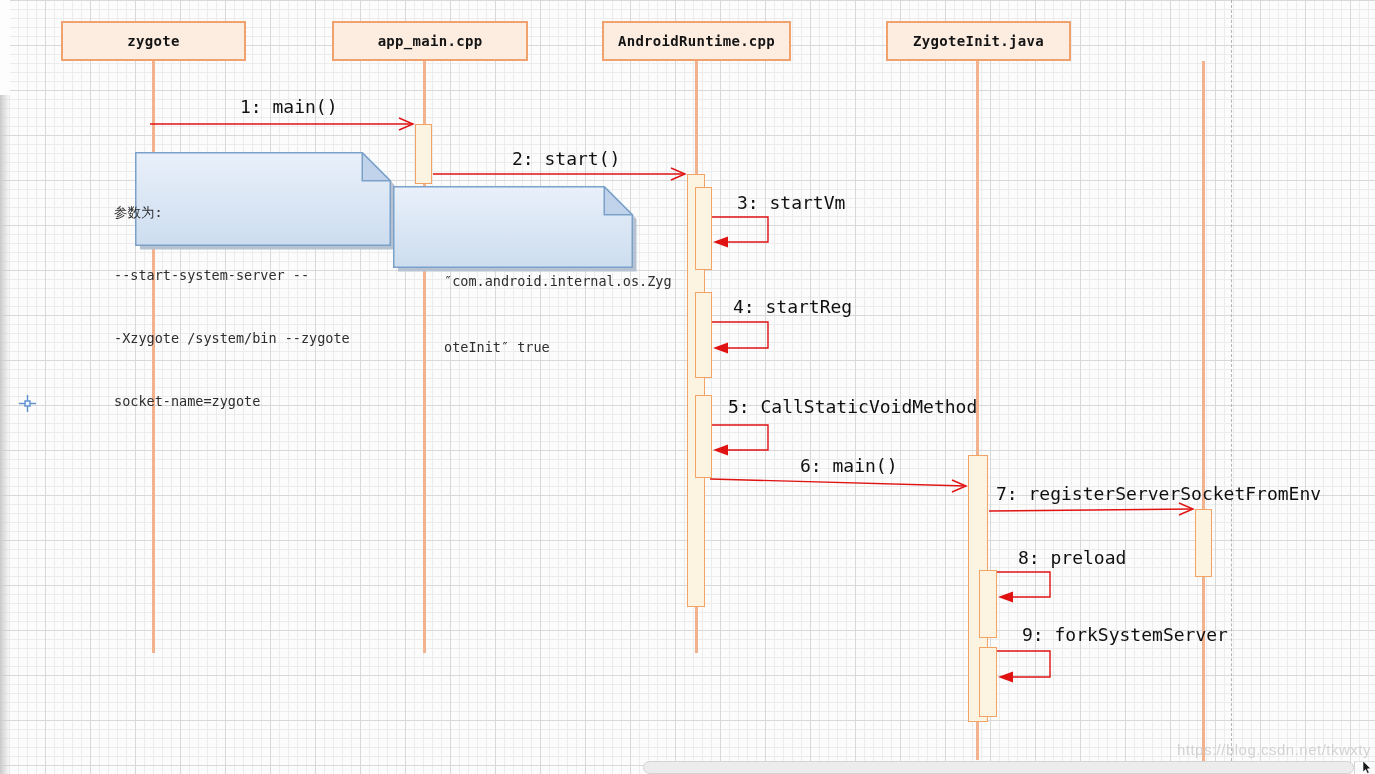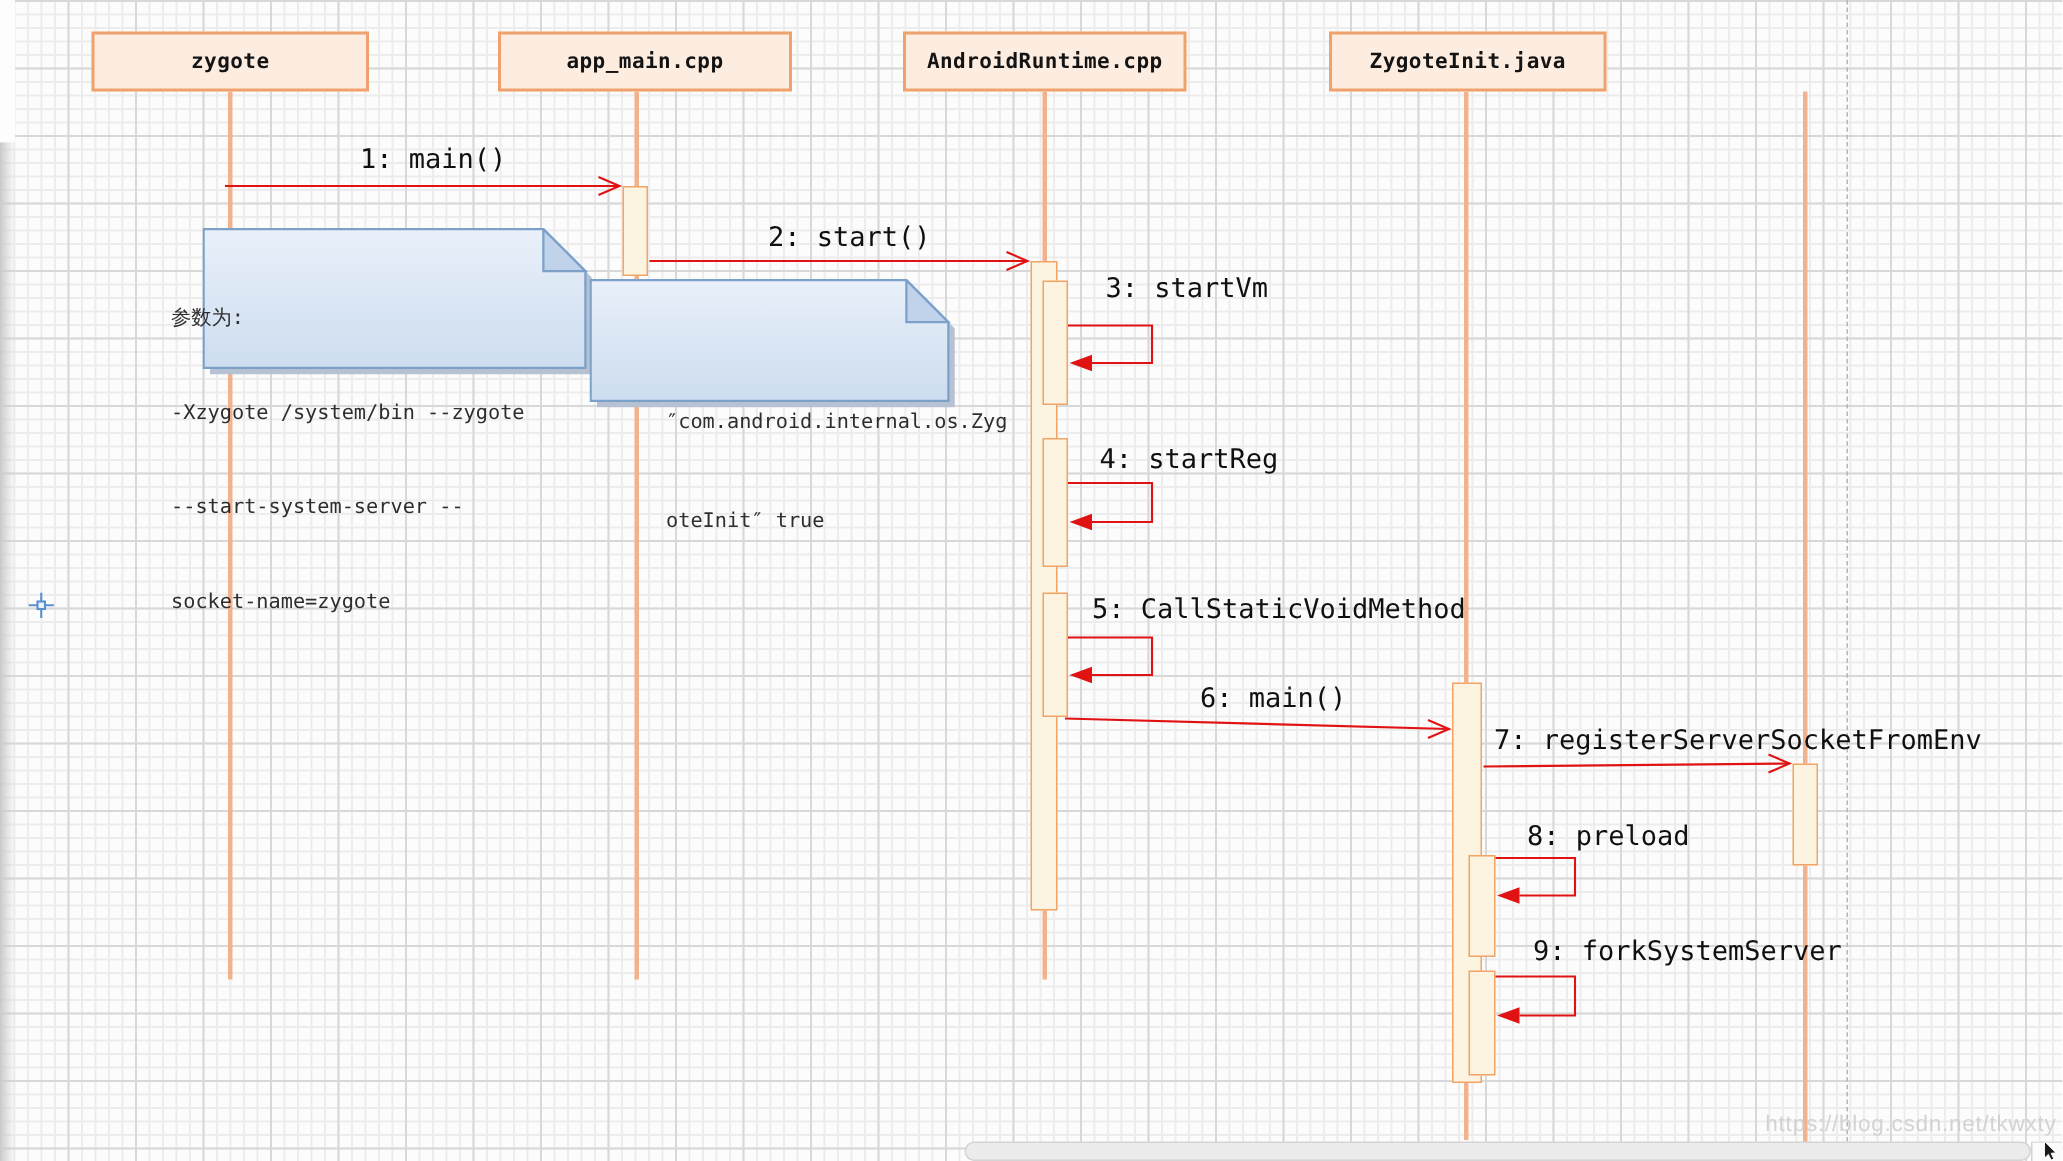--- a/index.html
+++ b/index.html
@@ -90,21 +90,21 @@
       <polygon points="713,242 728,236.5 728,247.5"></polygon>
       <polygon points="713,348 728,342.5 728,353.5"></polygon>
       <polygon points="713,450 728,444.5 728,455.5"></polygon>
       <polygon points="998,597 1013,591.5 1013,602.5"></polygon>
       <polygon points="998,677 1013,671.5 1013,682.5"></polygon>
     </g>
   </svg>
 
   <div class="msg-label" style="left:240px;top:96px;">1: main()</div>
   <div class="msg-label" style="left:512px;top:148px;">2: start()</div>
-  <div class="msg-label" style="left:737px;top:182px;">3: startVm</div>
+  <div class="msg-label" style="left:737px;top:192px;">3: startVm</div>
   <div class="msg-label" style="left:733px;top:296px;">4: startReg</div>
   <div class="msg-label" style="left:728px;top:396px;">5: CallStaticVoidMethod</div>
   <div class="msg-label" style="left:800px;top:455px;">6: main()</div>
   <div class="msg-label" style="left:996px;top:483px;">7: registerServerSocketFromEnv</div>
   <div class="msg-label" style="left:1018px;top:547px;">8: preload</div>
   <div class="msg-label" style="left:1022px;top:624px;">9: forkSystemServer</div>
 
   <div class="note" style="left:107px;top:152px;width:262px;height:100px;padding-left:28px;">
     <svg width="262" height="100">
       <defs>
@@ -112,22 +112,22 @@
           <stop offset="0" stop-color="#e9f0fa"></stop>
             <stop offset="1" stop-color="#cdddef"></stop>
         </linearGradient>
       </defs>
       <path d="M5,5 H231.5 L259.5,33 V97.5 H5 Z" fill="#b6c2d1"></path>
       <path d="M0.75,0.75 H227.25 L255.25,28.75 V93.25 H0.75 Z" fill="url(#ng1)" stroke="#7ba1c9" stroke-width="1.5"></path>
       <path d="M227.25,0.75 V28.75 H255.25 Z" fill="#c0d3ea" stroke="#7ba1c9" stroke-width="1.5"></path>
     </svg>
     <div class="note-text" style="left:7px;top:8px;line-height:21px;">
       <span>参数为:</span>
+      <span>--start-system-server --</span>
       <span>-Xzygote /system/bin --zygote</span>
-      <span>--start-system-server --</span>
       <span>socket-name=zygote</span>
     </div>
   </div>
 
   <div class="note" style="left:393px;top:186px;width:246px;height:88px;">
     <svg width="246" height="88">
       <defs>
         <linearGradient id="ng2" x1="0" y1="0" x2="0" y2="1">
           <stop offset="0" stop-color="#e9f0fa"></stop>
             <stop offset="1" stop-color="#cdddef"></stop>

